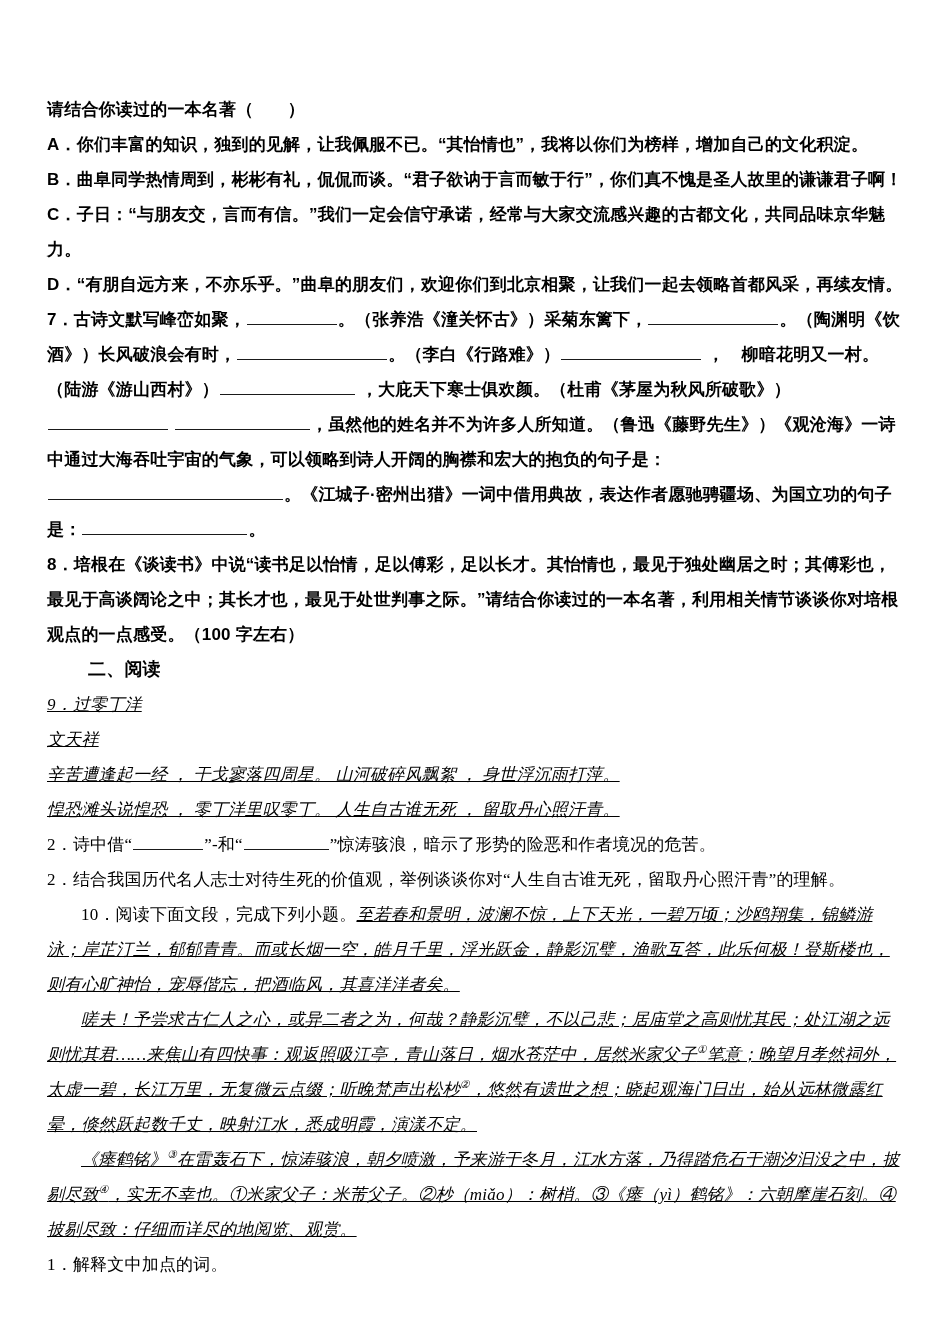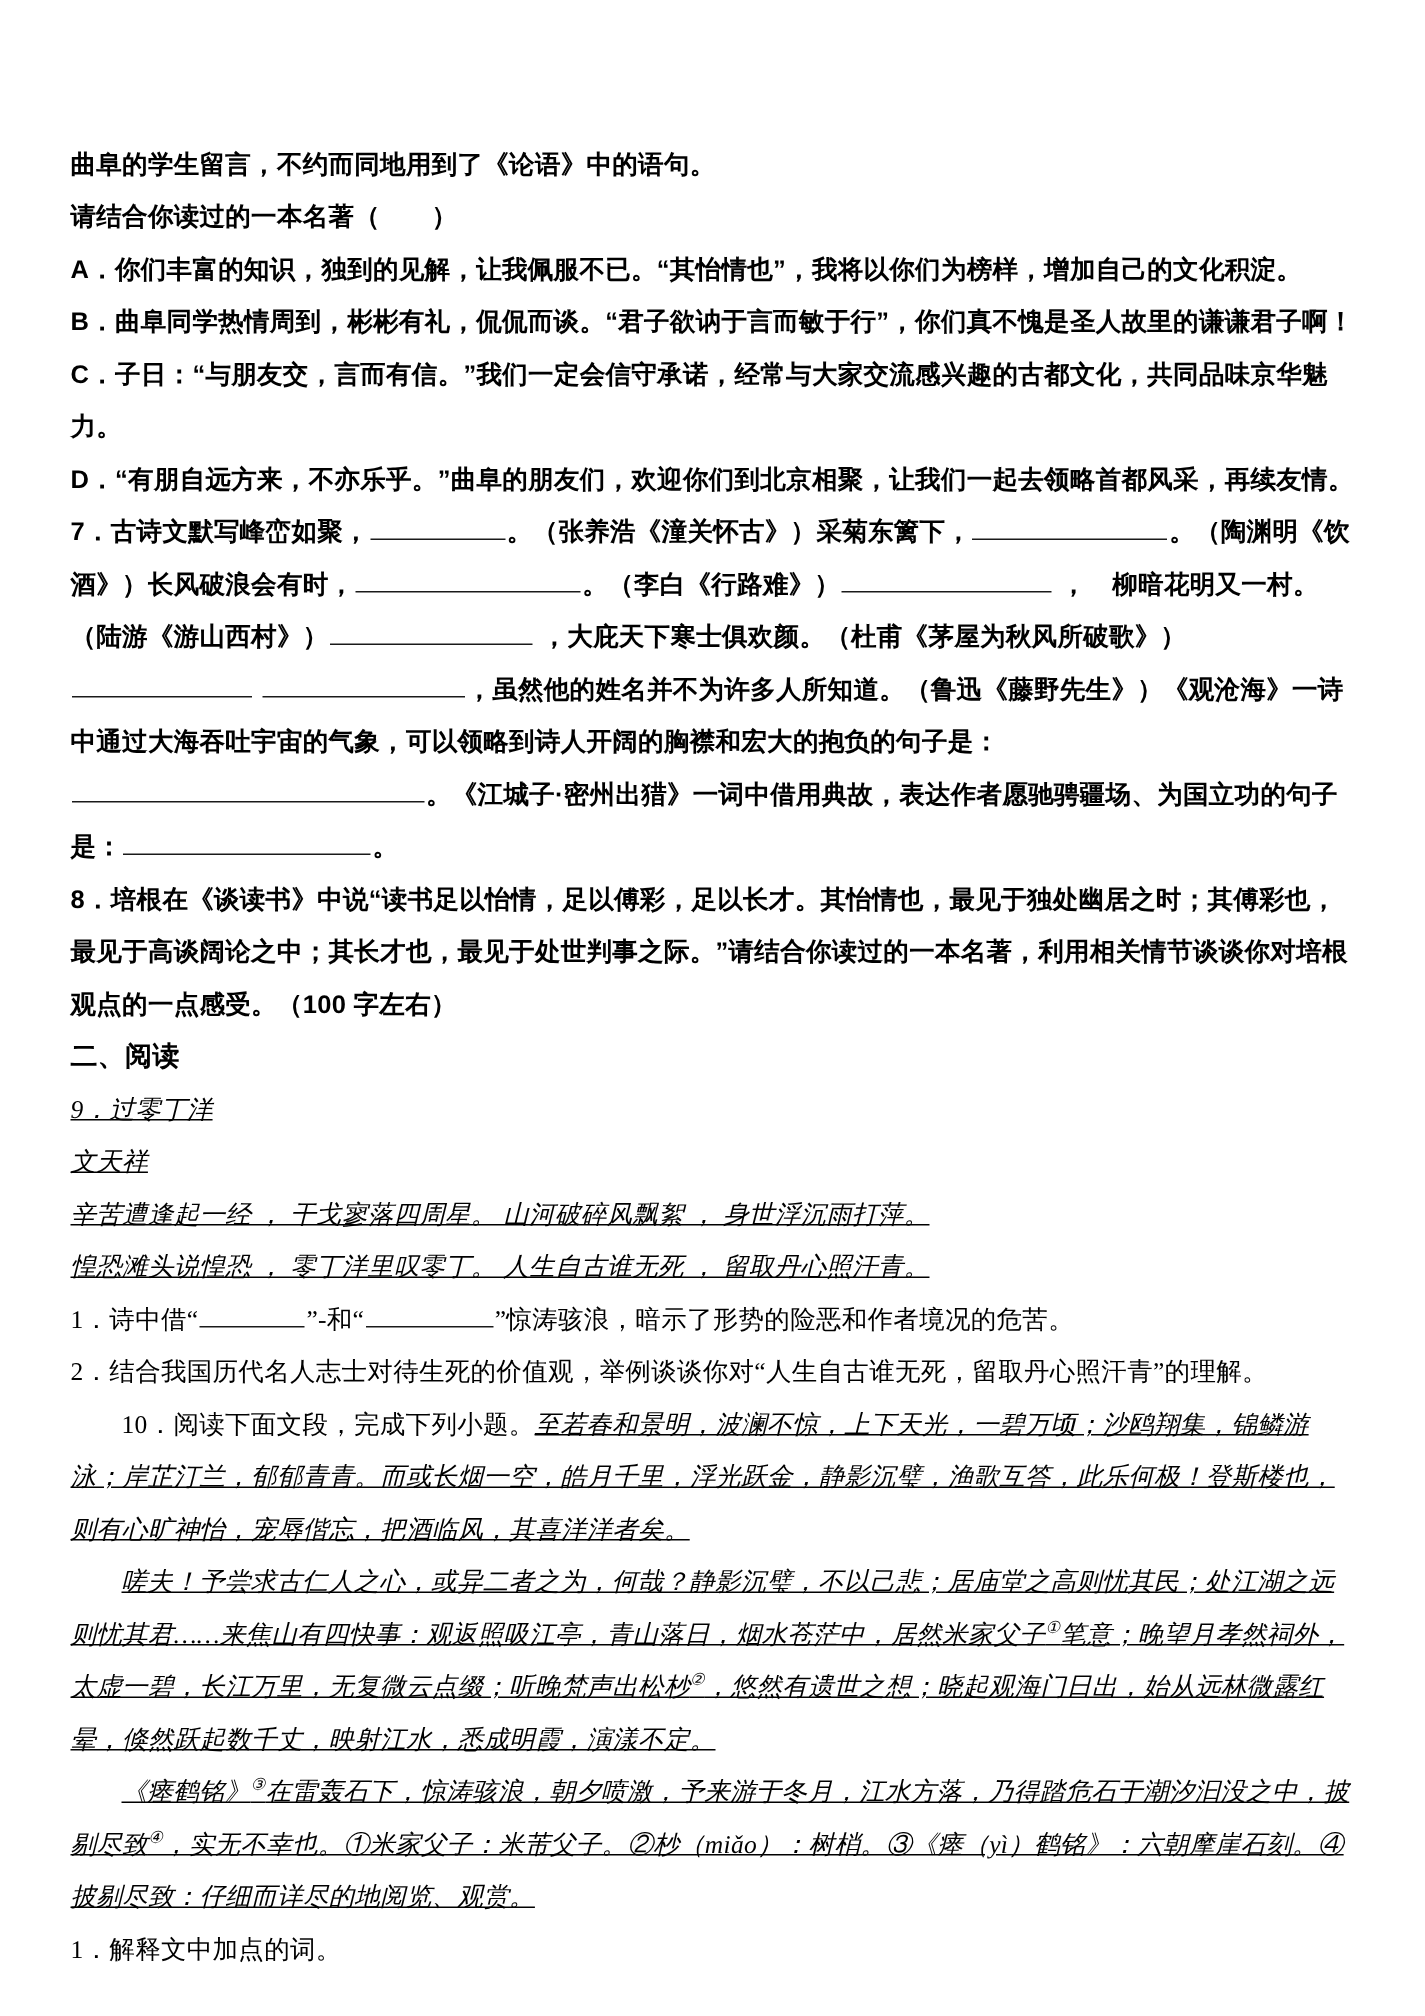--- a/index.html
+++ b/index.html
@@ -21,53 +21,52 @@
     letter-spacing: 0.2px;
     word-break: break-all;
     color: #000000;
   }
   
   .hei { font-family: "Liberation Sans", "DejaVu Sans", sans-serif; font-weight: 600; }
   
   .song { font-family: "Liberation Serif", "DejaVu Serif", serif; font-weight: 400; }
   
   .kai { font-family: "Liberation Serif", "DejaVu Serif", serif; font-style: italic; font-weight: 400; text-decoration: underline; }
-  .section-heading { font-family: "Liberation Sans", "DejaVu Sans", sans-serif; font-weight: 700; font-size: 18px; }
+  .section-heading { font-family: "Liberation Sans", "DejaVu Sans", sans-serif; font-weight: 700; font-size: 18px; margin-left: 41px; }
   .indent { text-indent: 2em; }
   .blank {
     display: inline-block;
     height: 0.85em;
     border-bottom: 1.5px solid #1a1a1a;
     vertical-align: baseline;
     margin: 0 1px;
   }
   .sup {
     font-size: 11px;
     vertical-align: super;
     line-height: 0;
   }
 </style>
 </head>
 <body>
 
 <div class="page">
   <div>
-      <p class="para hei"><span class="">曲阜的学生留言，不约而同地用到了《论语》中的语句。</span></p>
       <p class="para hei"><span class="">请结合你读过的一本名著（　　）</span></p>
       <p class="para hei"><span class="">A．你们丰富的知识，独到的见解，让我佩服不已。“其怡情也”，我将以你们为榜样，增加自己的文化积淀。</span></p>
       <p class="para hei"><span class="">B．曲阜同学热情周到，彬彬有礼，侃侃而谈。“君子欲讷于言而敏于行”，你们真不愧是圣人故里的谦谦君子啊！</span></p>
       <p class="para hei"><span class="">C．子日：“与朋友交，言而有信。”我们一定会信守承诺，经常与大家交流感兴趣的古都文化，共同品味京华魅力。</span></p>
       <p class="para hei"><span class="">D．“有朋自远方来，不亦乐乎。”曲阜的朋友们，欢迎你们到北京相聚，让我们一起去领略首都风采，再续友情。</span></p>
       <p class="para hei"><span class="">7．古诗文默写峰峦如聚，</span><span class="blank" style="width: 90px; border-bottom-color: rgb(26, 26, 26);"></span><span class="">。（张养浩《潼关怀古》）采菊东篱下，</span><span class="blank" style="width: 130px; border-bottom-color: rgb(26, 26, 26);"></span><span class="">。（陶渊明《饮酒》）长风破浪会有时，</span><span class="blank" style="width: 150px; border-bottom-color: rgb(26, 26, 26);"></span><span class="">。（李白《行路难》）</span><span class="blank" style="width: 140px; border-bottom-color: rgb(26, 26, 26);"></span><span class=""> ，　柳暗花明又一村。（陆游《游山西村》）</span><span class="blank" style="width: 135px; border-bottom-color: rgb(26, 26, 26);"></span><span class=""> ，大庇天下寒士俱欢颜。（杜甫《茅屋为秋风所破歌》）</span><span class="blank" style="width: 120px; border-bottom-color: rgb(26, 26, 26);"></span><span class=""> </span><span class="blank" style="width: 135px; border-bottom-color: rgb(26, 26, 26);"></span><span class="">，虽然他的姓名并不为许多人所知道。（鲁迅《藤野先生》）《观沧海》一诗中通过大海吞吐宇宙的气象，可以领略到诗人开阔的胸襟和宏大的抱负的句子是：</span><span class="blank" style="width: 235px; border-bottom-color: rgb(26, 26, 26);"></span><span class="">。《江城子·密州出猎》一词中借用典故，表达作者愿驰骋疆场、为国立功的句子是：</span><span class="blank" style="width: 165px; border-bottom-color: rgb(26, 26, 26);"></span><span class="">。</span></p>
       <p class="para hei"><span class="">8．培根在《谈读书》中说“读书足以怡情，足以傅彩，足以长才。其怡情也，最见于独处幽居之时；其傅彩也，最见于高谈阔论之中；其长才也，最见于处世判事之际。”请结合你读过的一本名著，利用相关情节谈谈你对培根观点的一点感受。（100 字左右）</span></p>
       <p class="para section-heading"><span class="">二、阅读</span></p>
       <p class="para kai"><span class="">9．过零丁洋</span></p>
       <p class="para kai"><span class="">文天祥</span></p>
       <p class="para kai"><span class="">辛苦遭逢起一经 ， 干戈寥落四周星。 山河破碎风飘絮 ， 身世浮沉雨打萍。</span></p>
       <p class="para kai"><span class="">惶恐滩头说惶恐 ， 零丁洋里叹零丁。 人生自古谁无死 ， 留取丹心照汗青。</span></p>
-      <p class="para song"><span class="">1．诗中借“</span><span class="blank" style="width: 70px; border-bottom-color: rgb(26, 26, 26);"></span><span class="">”-和“</span><span class="blank" style="width: 85px; border-bottom-color: rgb(26, 26, 26);"></span><span class="">”惊涛骇浪，暗示了形势的险恶和作者境况的危苦。</span></p>
+      <p class="para song"><span class="">2．诗中借“</span><span class="blank" style="width: 70px; border-bottom-color: rgb(26, 26, 26);"></span><span class="">”-和“</span><span class="blank" style="width: 85px; border-bottom-color: rgb(26, 26, 26);"></span><span class="">”惊涛骇浪，暗示了形势的险恶和作者境况的危苦。</span></p>
       <p class="para song"><span class="">2．结合我国历代名人志士对待生死的价值观，举例谈谈你对“人生自古谁无死，留取丹心照汗青”的理解。</span></p>
       <p class="para song indent"><span class="">10．阅读下面文段，完成下列小题。</span><span class="kai ">至若春和景明，波澜不惊，上下天光，一碧万顷；沙鸥翔集，锦鳞游泳；岸芷汀兰，郁郁青青。而或长烟一空，皓月千里，浮光跃金，静影沉璧，渔歌互答，此乐何极！登斯楼也，则有心旷神怡，宠辱偕忘，把酒临风，其喜洋洋者矣。</span></p>
       <p class="para kai indent"><span class="">嗟夫！予尝求古仁人之心，或异二者之为，何哉？静影沉璧，不以己悲；居庙堂之高则忧其民；处江湖之远则忧其君……来焦山有四快事：观返照吸江亭，青山落日，烟水苍茫中，居然米家父子</span><span class="sup ">①</span><span class="">笔意；晚望月孝然祠外，太虚一碧，长江万里，无复微云点缀；听晚梵声出松杪</span><span class="sup ">②</span><span class="">，悠然有遗世之想；晓起观海门日出，始从远林微露红晕，倏然跃起数千丈，映射江水，悉成明霞，演漾不定。</span></p>
       <p class="para kai indent"><span class="">《瘗鹤铭》</span><span class="sup ">③</span><span class="">在雷轰石下，惊涛骇浪，朝夕喷激，予来游于冬月，江水方落，乃得踏危石于潮汐汩没之中，披剔尽致</span><span class="sup ">④</span><span class="">，实无不幸也。①米家父子：米芾父子。②杪（miǎo）：树梢。③《瘗（yì）鹤铭》：六朝摩崖石刻。④披剔尽致：仔细而详尽的地阅览、观赏。</span></p>
       <p class="para song"><span class="">1．解释文中加点的词。</span></p>
     </div>
 </div>
 
 </body></html>

